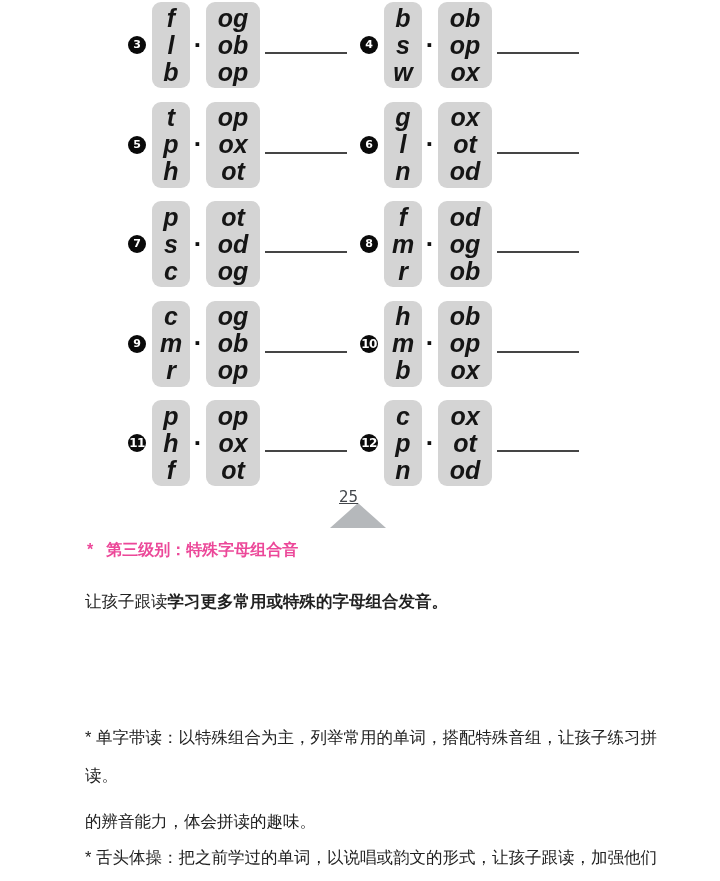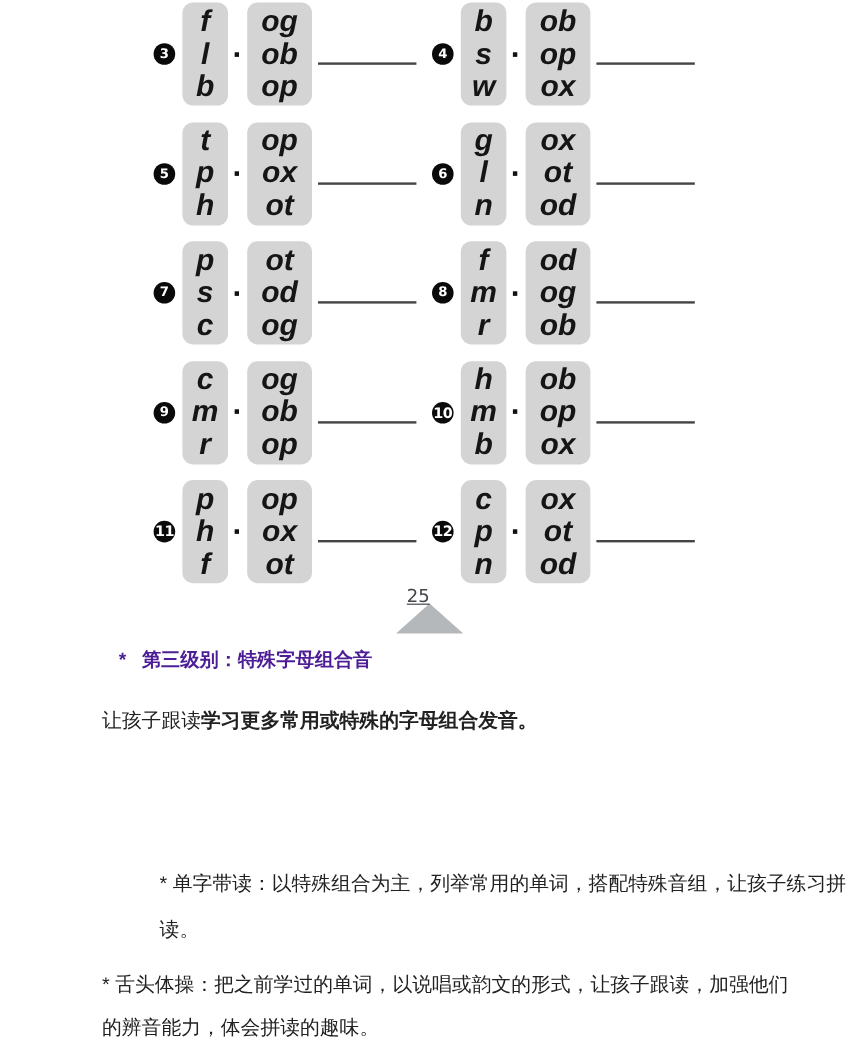--- a/index.html
+++ b/index.html
@@ -37,27 +37,27 @@
     position:absolute;left:330px;top:503px;width:0;height:0;
     border-left:28px solid transparent;border-right:28px solid transparent;
     border-bottom:25px solid var(--tri,#b5b8bb);
   }
   .pagenum{
     position:absolute;left:339px;top:488px;font-size:15px;color:#42464b;
     text-decoration:underline;font-family:"DejaVu Sans", sans-serif;
   }
   
   .heading{
-    position:absolute;left:99px;top:540px;font-weight:bold;font-size:16px;
-    white-space:nowrap;color:#4c1d95;
+    position:absolute;left:87px;top:540px;font-weight:bold;font-size:16px;
+    white-space:nowrap;color:#ec4899;
   }
   .heading .bullet{margin-right:13px;}
   .para{position:absolute;left:85px;width:570px;font-size:16.5px;color:#212121;}
   .p1{top:581px;line-height:40px;}
-  .p2{top:718px;line-height:38px;margin-left:48px;}
+  .p2{top:718px;line-height:38px;}
   .p3{top:803px;line-height:36px;}
   .b{font-weight:bold;}
   .line{white-space:nowrap;}
 </style>
 </head>
 <body>
 
 <div class="page">
 
   <div id="exercise-grid">
@@ -223,17 +223,17 @@
   <div class="para p1">
     <div class="line"><span>让孩子跟读</span><span class="b">学习更多常用或特殊的字母组合发音。</span></div>
   </div>
 
   <div class="para p2">
     <div class="line">* 单字带读：以特殊组合为主，列举常用的单词，搭配特殊音组，让孩子练习拼</div>
     <div class="line">读。</div>
   </div>
 
   <div class="para p3">
+    <div class="line">的辨音能力，体会拼读的趣味。</div>
     <div class="line">* 舌头体操：把之前学过的单词，以说唱或韵文的形式，让孩子跟读，加强他们</div>
-    <div class="line">的辨音能力，体会拼读的趣味。</div>
   </div>
 
 </div>
 
 </body></html>

